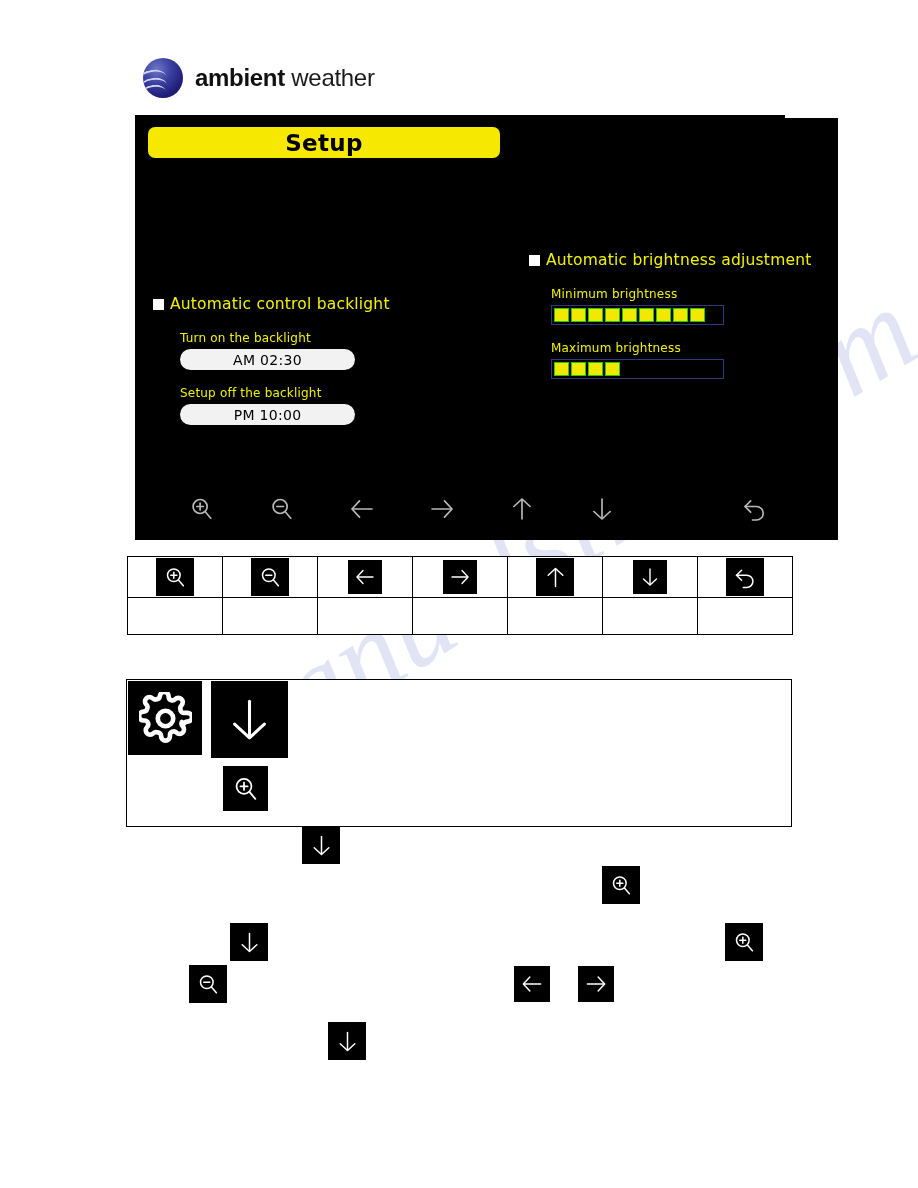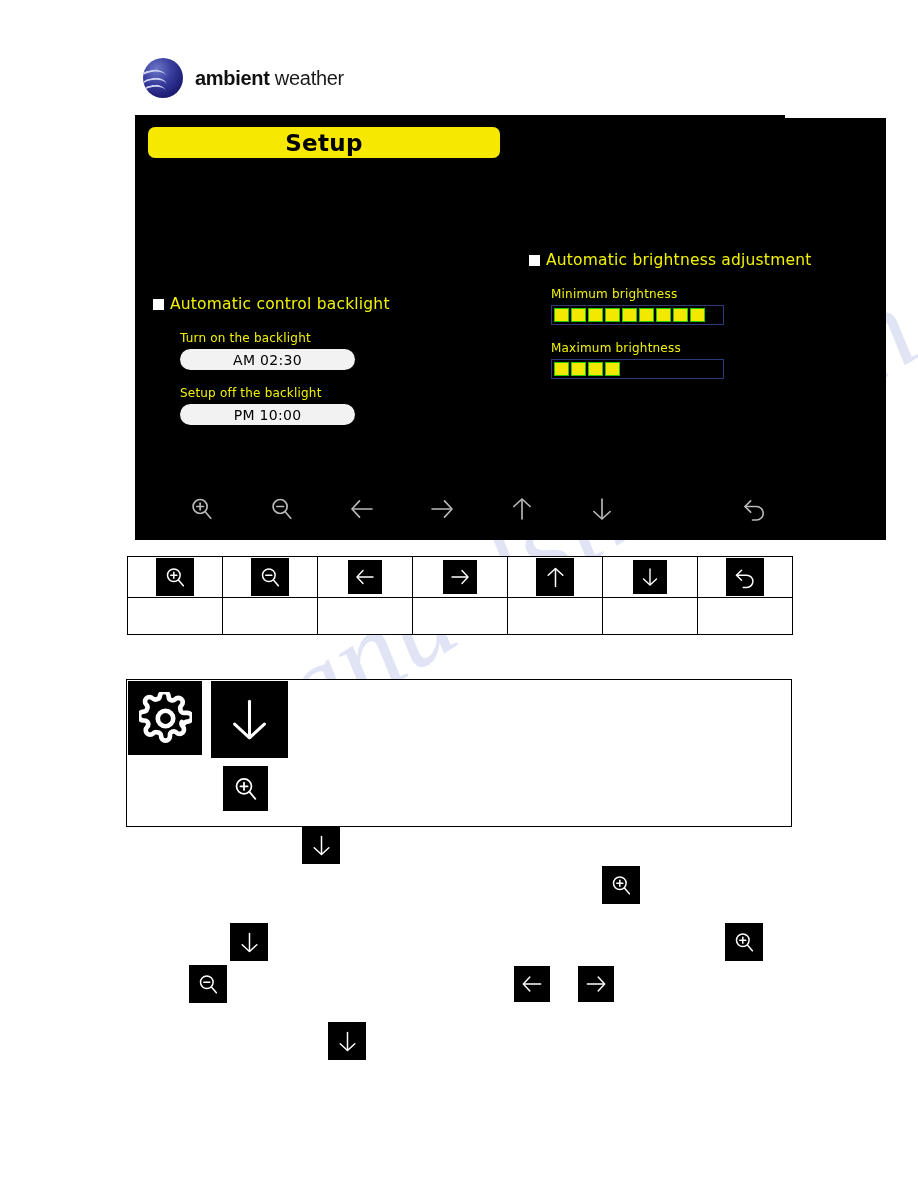--- a/index.html
+++ b/index.html
@@ -76,39 +76,38 @@
   }
   .logo-bar3 {
     position: absolute;
     left: -2px; top: 27px;
     width: 25px; height: 14px;
     border-top: 2px solid #cfd4f2;
     border-radius: 50%;
     transform: rotate(-8deg);
   }
   .logo-text {
-    font-size: 20px;
+    font-size: 24px;
     letter-spacing: -0.3px;
     color: #111;
     line-height: 1;
     white-space: nowrap;
   }
   .logo-text .b { font-weight: 700; }
   .logo-text .n { font-weight: 400; color: #1a1a1a; }
 
   
   .device {
     position: absolute;
     left: 135px;
     top: 118px;
     width: 703px;
     height: 422px;
     background: #000;
     z-index: 8;
-    padding-left: 48px;
   }
   .device-notch {
     position: absolute;
     left: 135px;
     top: 115px;
     width: 650px;
     height: 6px;
     background: #000;
     z-index: 8;
   }

